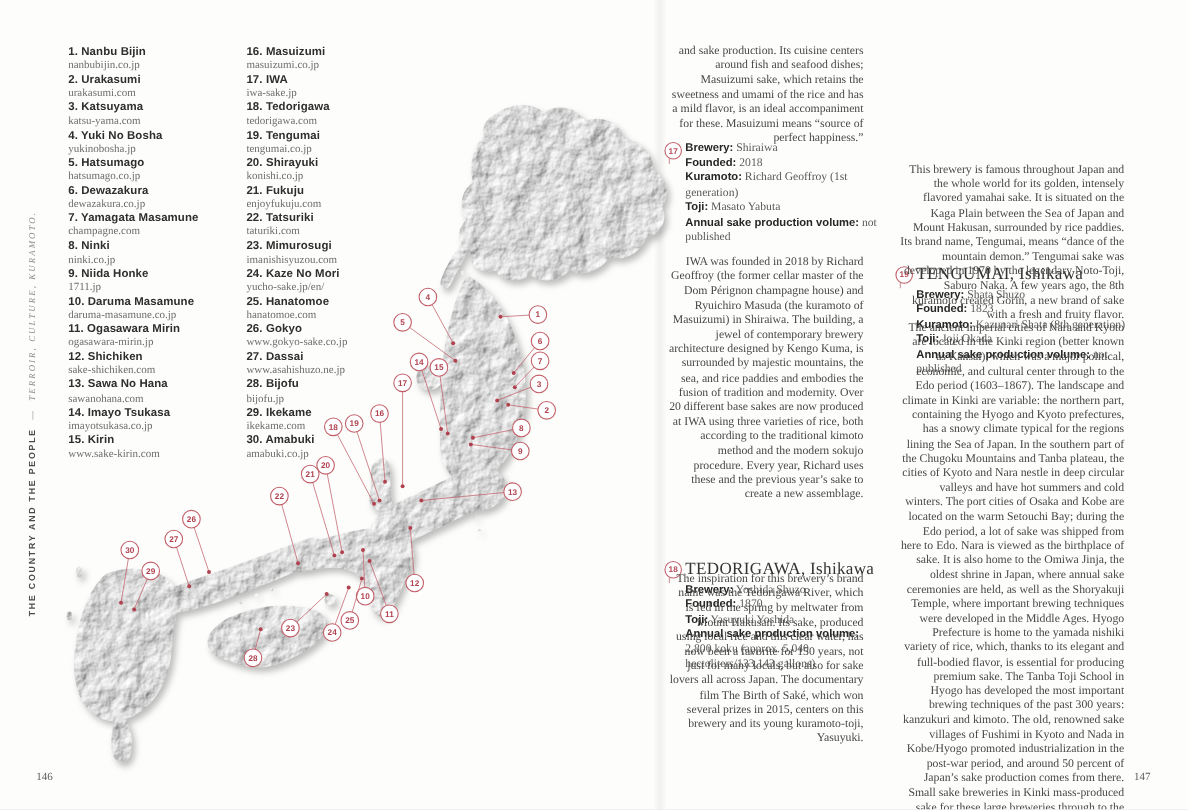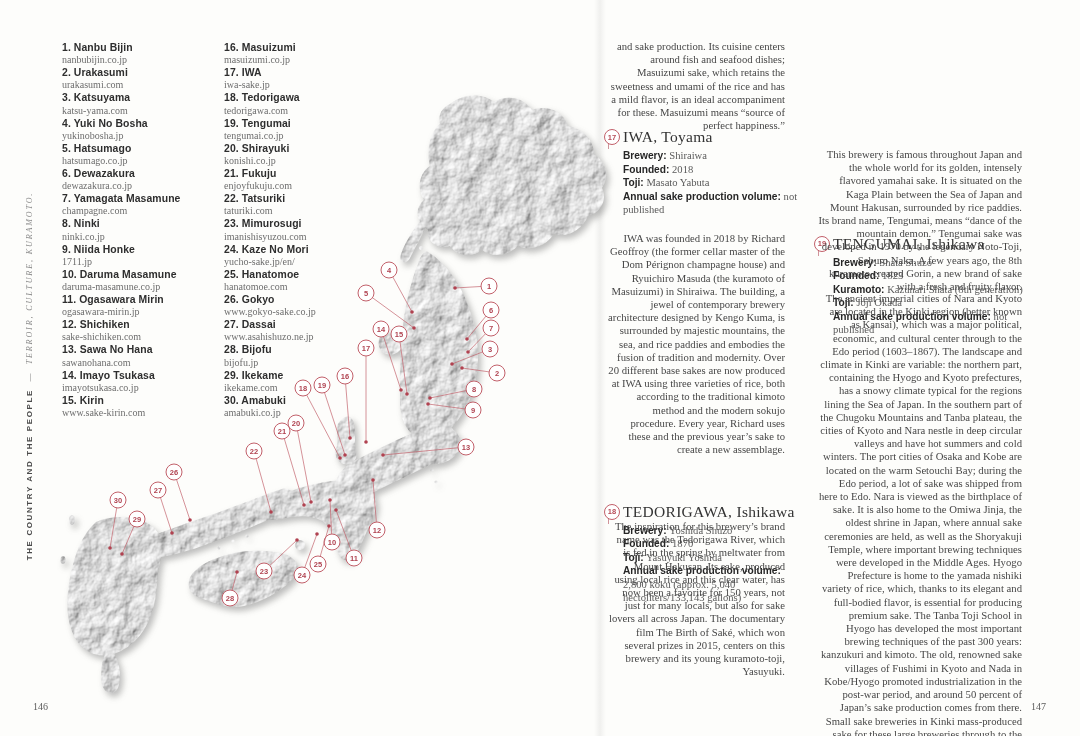--- a/index.html
+++ b/index.html
@@ -409,23 +409,23 @@
       </div>
       </div>
   </div>
 
   <div class="colmid" style="top:40px;">
     <p class="para" style="margin:0;">and sake production. Its cuisine centers around fish and seafood dishes; Masuizumi sake, which retains the sweetness and umami of the rice and has a mild flavor, is an ideal accompaniment for these. Masuizumi means “source of perfect happiness.”</p>
   </div>
 
   <div class="colmid entry" style="top:128px;">
     <span class="entry-num">17</span>
-    <div class="entry-title">IWA, Toyama</div>
     <div class="info"><strong>Brewery:</strong> <span>Shiraiwa</span></div>
     <div class="info"><strong>Founded:</strong> <span>2018</span></div>
+    <div class="info"><strong>Kuramoto:</strong> <span>Richard Geoffroy (1st generation)</span></div>
     <div class="info"><strong>Toji:</strong> <span>Masato Yabuta</span></div>
     <div class="info"><strong>Annual sake production volume:</strong> <span>not published</span></div>
   </div>
   <div class="colmid" style="top:232px;">
     <p class="para" style="margin:0;">IWA was founded in 2018 by Richard Geoffroy (the former cellar master of the Dom Pérignon champagne house) and Ryuichiro Masuda (the kuramoto of Masuizumi) in Shiraiwa. The building, a jewel of contemporary brewery architecture designed by Kengo Kuma, is surrounded by majestic mountains, the sea, and rice paddies and embodies the fusion of tradition and modernity. Over 20 different base sakes are now produced at IWA using three varieties of rice, both according to the traditional kimoto method and the modern sokujo procedure. Every year, Richard uses these and the previous year’s sake to create a new assemblage.</p>
   </div>
 
   <div class="colmid entry" style="top:414px;">
     <span class="entry-num">18</span>
     <div class="entry-title">TEDORIGAWA, Ishikawa</div>

